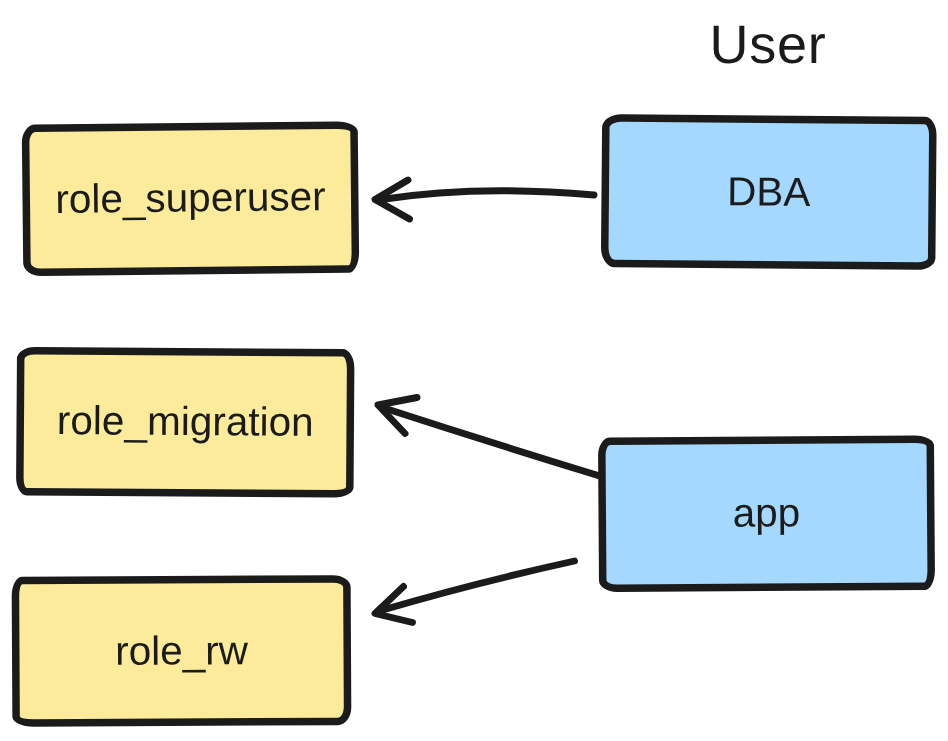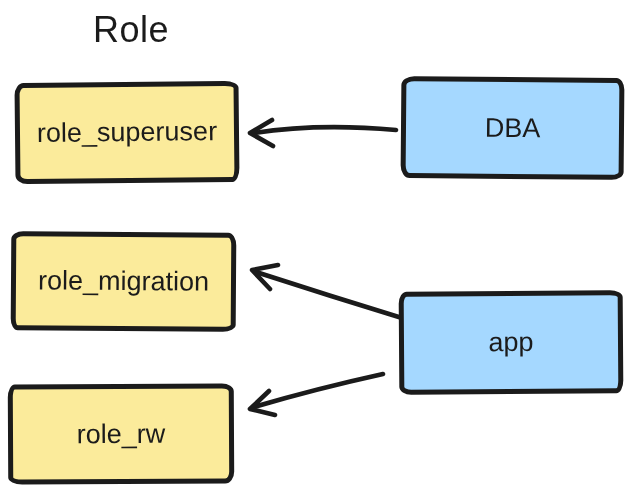--- a/index.html
+++ b/index.html
@@ -83,22 +83,22 @@
     stroke-width: 4.6;
     stroke-linecap: round;
     stroke-linejoin: round;
   }
 </style>
 </head>
 <body>
 
 <div class="canvas">
 
-  <div class="col-title role">Role</div>
 
+  <div class="col-title user">User</div>
 
   <svg class="arrows" viewBox="0 0 632 494" xmlns="http://www.w3.org/2000/svg">
     <g>
       <path d="M396,130 Q318,123 254,133"></path>
       <polyline points="272,120 250,133 273,146"></polyline>
     </g>
     <g>
       <path d="M402,318 Q330,296 256,272"></path>
       <polyline points="278,265 252,270 270,289"></polyline>
     </g>

